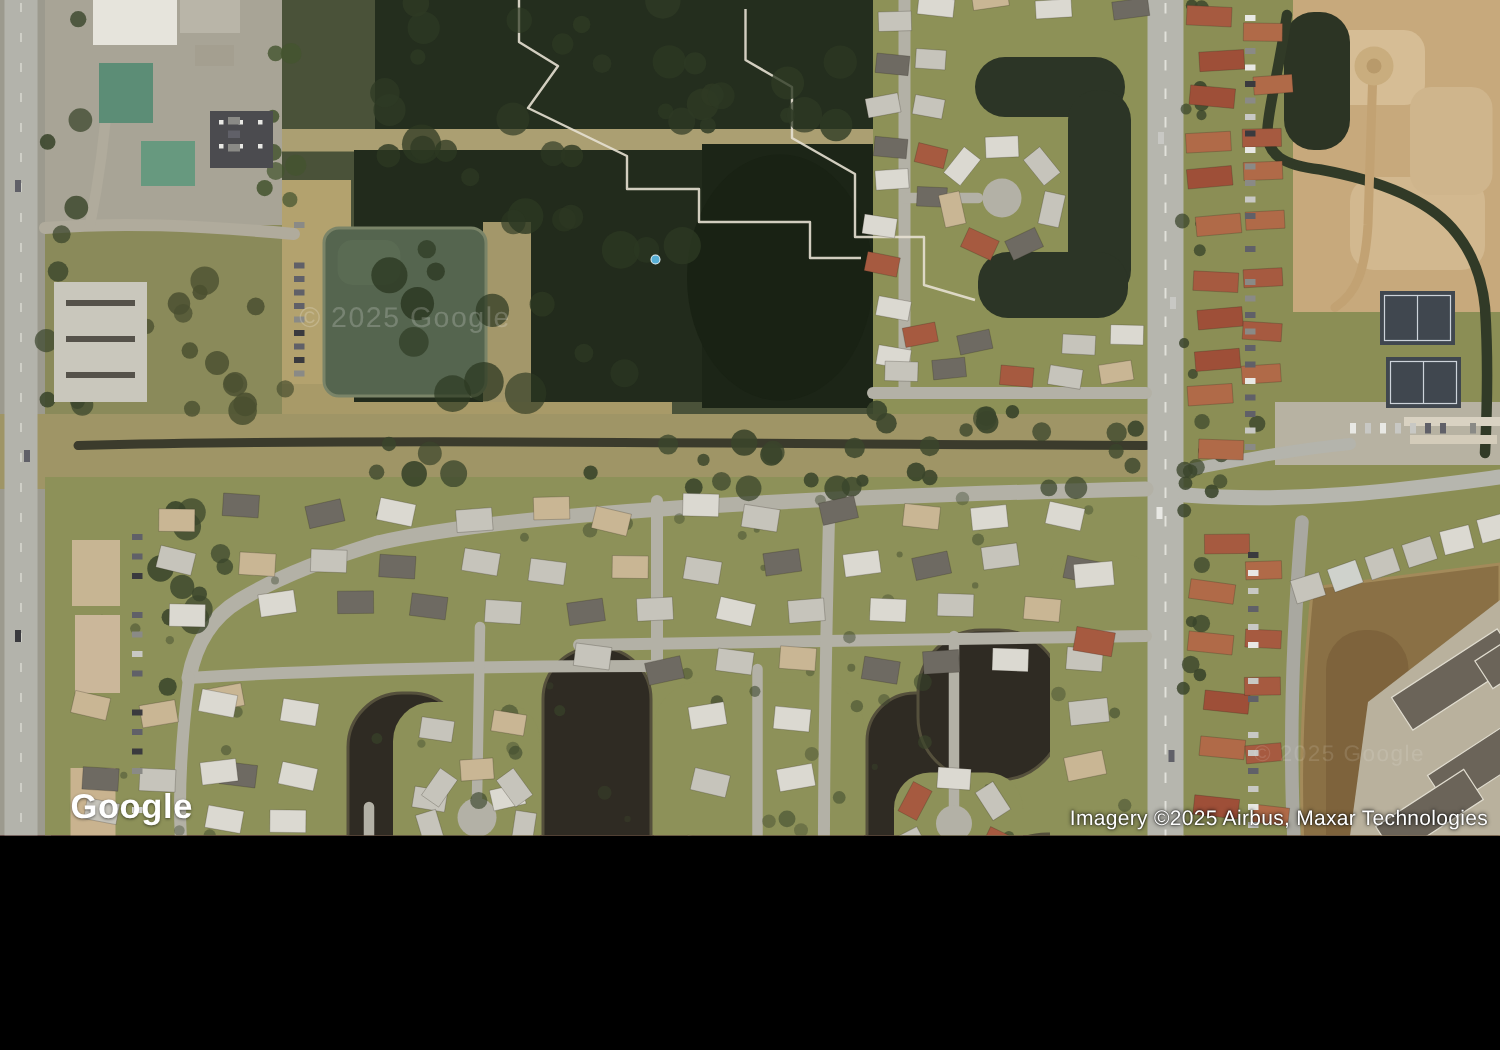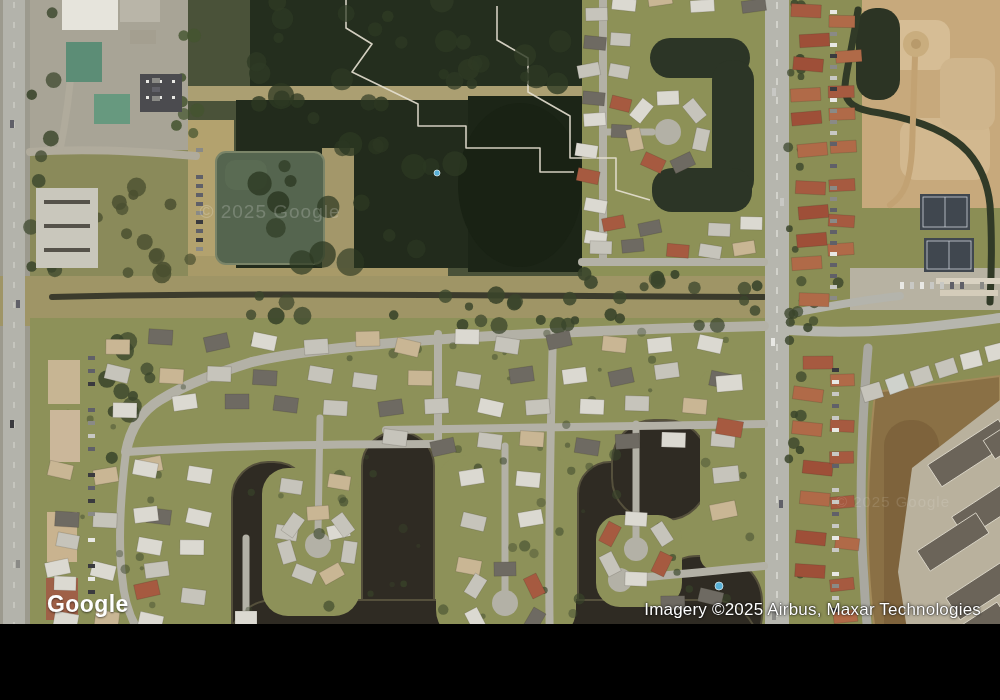--- a/index.html
+++ b/index.html
@@ -1,22 +1,22 @@
 <!DOCTYPE html>
 <html><head>
 <meta charset="utf-8">
 <style>
   html,body{margin:0;padding:0;background:#000;}
-  .viewport{position:relative;width:1000px;height:624px;overflow:hidden;
+  .viewport{position:relative;width:1000px;height:557px;overflow:hidden;
     font-family:"Liberation Sans",sans-serif;background:#ec4899;}
   .viewport svg{position:absolute;inset:0;display:block;}
   .google-logo{position:absolute;left:8px;bottom:6px;color:#fff;font-size:23px;
     font-weight:700;letter-spacing:.4px;text-shadow:0 1px 2px rgba(0,0,0,.55);
     cursor:pointer;user-select:none;margin-left:39px;}
-  .attribution{position:absolute;right:19px;bottom:4px;color:#fff;font-size:17px;
+  .attribution{position:absolute;right:8px;bottom:4px;color:#fff;font-size:14px;
     letter-spacing:.2px;text-shadow:0 0 3px rgba(0,0,0,.95),0 0 1px rgba(0,0,0,.95);padding-left:31px;}
 </style>
 </head>
 <body>
 
 <div class="viewport">
   <svg id="map-svg" viewBox="0 0 1000 700" width="1000" height="700">
       <g>
         <rect x="0" y="0" width="1000" height="700" fill="#8d9159"></rect>
       </g>

